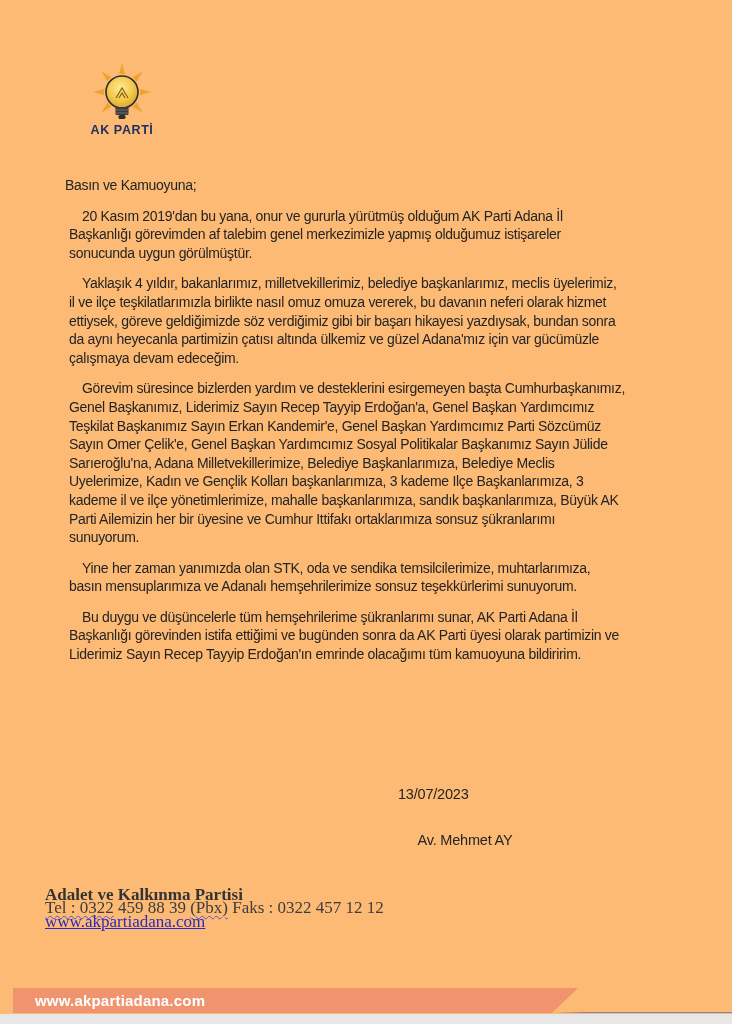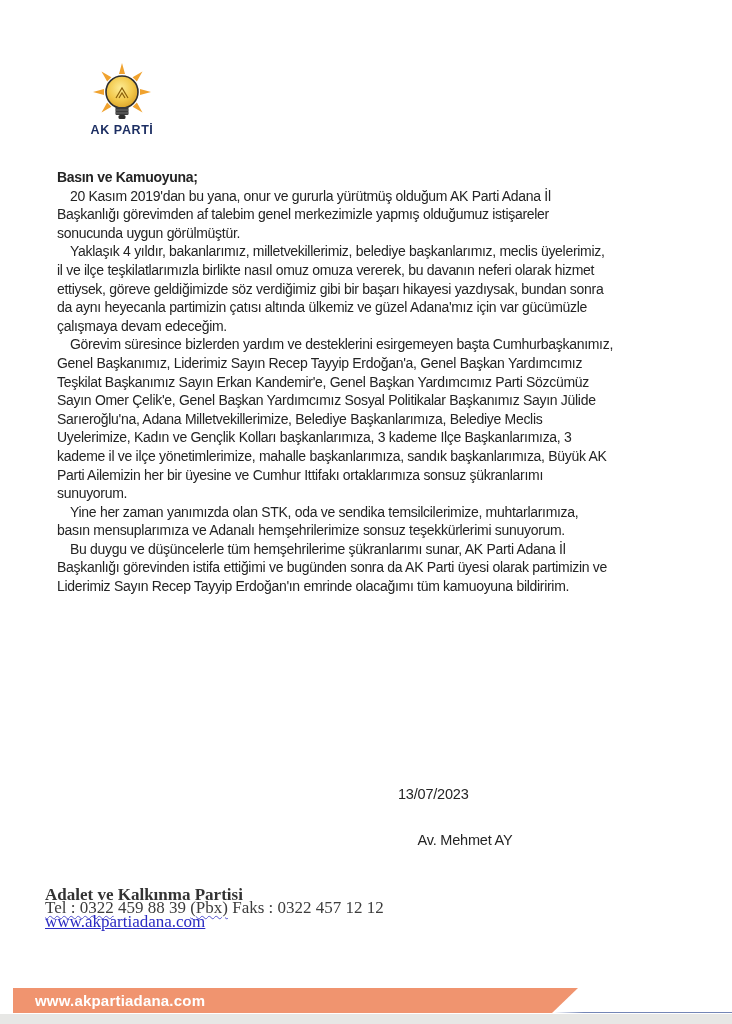--- a/index.html
+++ b/index.html
@@ -1,25 +1,25 @@
 <!DOCTYPE html>
 <html><head>
 <meta charset="utf-8">
 <style>
   html,body{margin:0;padding:0;background:#e9e9e7;}
-  .page{position:relative;width:732px;height:1024px;background:#ffffff;overflow:hidden;
+  .page{position:relative;width:732px;height:1024px;background:#fdba74;overflow:hidden;
         font-family:"Liberation Sans",sans-serif;color:#242424;}
   
   .logo{position:absolute;left:78px;top:62px;width:88px;text-align:center;}
   .logo svg{display:block;margin:0 auto;}
   .logo-caption{font-size:12.5px;font-weight:bold;color:#1d2f63;letter-spacing:.6px;margin-top:1px;}
   
   .letter{position:absolute;left:57px;top:168px;width:645px;font-size:14px;line-height:18.6px;letter-spacing:-.3px;}
-  .salutation{margin:0;font-weight:bold;}
-  p.para{margin:0;white-space:pre;text-indent:13px;}
+  .salutation{margin:8px;}
+  p.para{margin:12px;white-space:pre;text-indent:13px;}
   .mt1{margin-top:33px}.mt2{margin-top:17px}.mt3{margin-top:13px}.mt4{margin-top:12px}.mt5{margin-top:14px}.mt6{margin-top:14px}
   .dateline{position:absolute;left:398px;top:786px;width:135px;text-align:left;font-size:14.5px;letter-spacing:-.2px;}
   .signline{position:absolute;left:395px;top:824px;width:140px;text-align:center;font-size:14.5px;letter-spacing:-.2px;margin-top:8px;}
   
   .contact{position:absolute;left:45px;top:888px;font-family:"Liberation Serif",serif;
            font-size:17px;line-height:13.4px;color:#3c3c3c;}
   .contact .bold{font-weight:bold;color:#333;}
   .wavy{text-decoration:underline;text-decoration-style:wavy;text-decoration-color:#5353cf;
         text-decoration-thickness:1px;text-underline-offset:2px;}
   .contact a{color:#2a2ac2;text-decoration:underline;cursor:pointer;}

